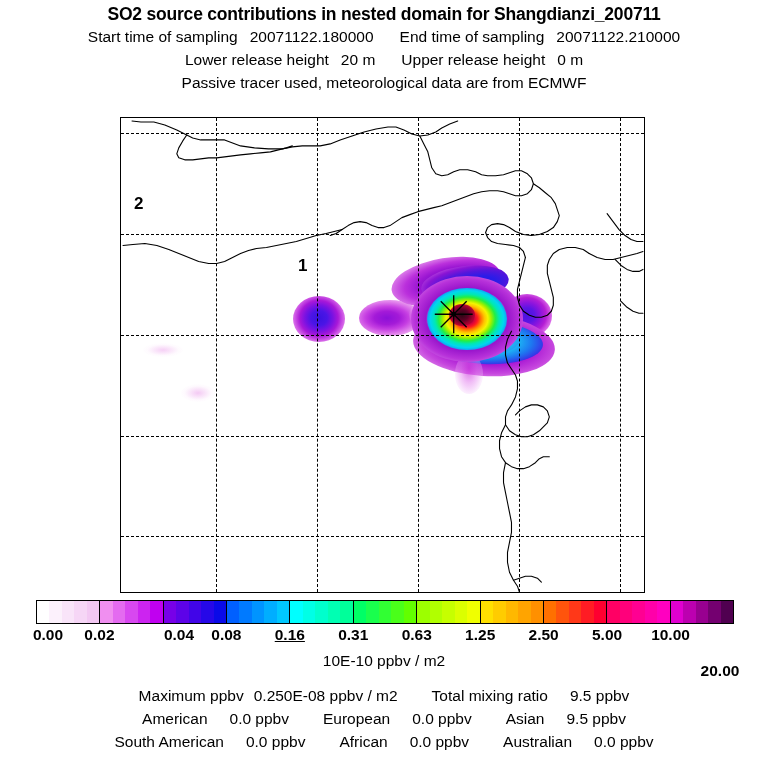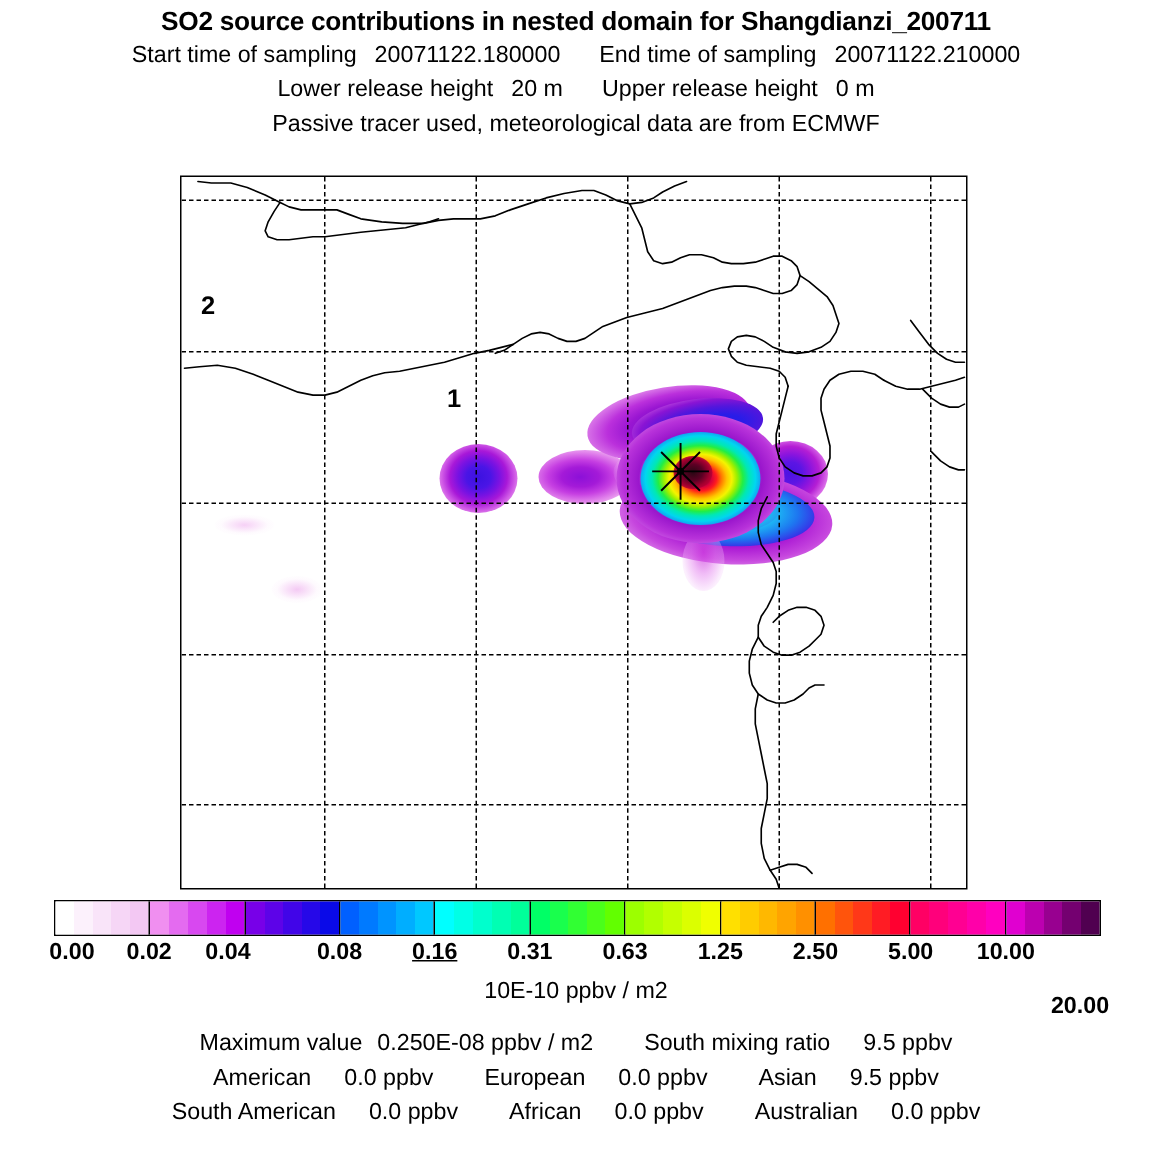--- a/index.html
+++ b/index.html
@@ -345,38 +345,38 @@
       <div class="cb-seg" style="background: linear-gradient(to right, rgb(255, 224, 0) 0%, rgb(255, 224, 0) 20%, rgb(255, 204, 0) 20%, rgb(255, 204, 0) 40%, rgb(255, 184, 0) 40%, rgb(255, 184, 0) 60%, rgb(255, 164, 0) 60%, rgb(255, 164, 0) 80%, rgb(255, 144, 0) 80%, rgb(255, 144, 0) 100%);"></div>
       <div class="cb-seg" style="background: linear-gradient(to right, rgb(255, 112, 0) 0%, rgb(255, 112, 0) 20%, rgb(255, 84, 12) 20%, rgb(255, 84, 12) 40%, rgb(255, 56, 24) 40%, rgb(255, 56, 24) 60%, rgb(255, 28, 36) 60%, rgb(255, 28, 36) 80%, rgb(255, 0, 48) 80%, rgb(255, 0, 48) 100%);"></div>
       <div class="cb-seg" style="background: linear-gradient(to right, rgb(255, 0, 100) 0%, rgb(255, 0, 100) 20%, rgb(255, 0, 123) 20%, rgb(255, 0, 123) 40%, rgb(255, 0, 146) 40%, rgb(255, 0, 146) 60%, rgb(255, 0, 169) 60%, rgb(255, 0, 169) 80%, rgb(255, 0, 192) 80%, rgb(255, 0, 192) 100%);"></div>
       <div class="cb-seg" style="background: linear-gradient(to right, rgb(224, 0, 208) 0%, rgb(224, 0, 208) 20%, rgb(188, 0, 176) 20%, rgb(188, 0, 176) 40%, rgb(152, 0, 144) 40%, rgb(152, 0, 144) 60%, rgb(116, 0, 112) 60%, rgb(116, 0, 112) 80%, rgb(80, 0, 80) 80%, rgb(80, 0, 80) 100%);"></div>
     </div>
   </div>
 
   <div id="cb-ticklabels">
       <div class="cb-tick" style="left: 48px;">0.00</div>
       <div class="cb-tick" style="left: 99.4545px;">0.02</div>
-      <div class="cb-tick" style="left: 152px; text-align: center;">0.04</div>
+      <div class="cb-tick" style="left: 179px; text-align: center;">0.04</div>
       <div class="cb-tick" style="left: 226.364px;">0.08</div>
       <div class="cb-tick" style="left: 289.818px; text-decoration: underline;">0.16</div>
       <div class="cb-tick" style="left: 353.273px;">0.31</div>
       <div class="cb-tick" style="left: 416.727px;">0.63</div>
       <div class="cb-tick" style="left: 480.182px; text-align: right;">1.25</div>
       <div class="cb-tick" style="left: 543.636px;">2.50</div>
       <div class="cb-tick" style="left: 607.091px;">5.00</div>
       <div class="cb-tick" style="left: 670.545px;">10.00</div>
       <div class="cb-tick" style="left: 720px; margin-top: 36px;">20.00</div>
     </div>
 
   <div id="cb-unit">10E-10 ppbv / m2</div>
 
   <div id="footer">
 
     <div class="stat-row">
-      <span>Maximum value</span><span class="f-gap-s"></span><span>0.250E-08 ppbv / m2</span><span class="f-gap-xl"></span><span>South mixing ratio</span><span class="f-gap-l"></span><span>9.5 ppbv</span>
+      <span>Maximum ppbv</span><span class="f-gap-s"></span><span>0.250E-08 ppbv / m2</span><span class="f-gap-xl"></span><span>Total mixing ratio</span><span class="f-gap-l"></span><span>9.5 ppbv</span>
     </div>
 
     <div class="stat-row">
       <span>American</span><span class="f-gap-l"></span><span>0.0 ppbv</span><span class="f-gap-xl"></span><span>European</span><span class="f-gap-l"></span><span>0.0 ppbv</span><span class="f-gap-xl"></span><span>Asian</span><span class="f-gap-l"></span><span>9.5 ppbv</span>
     </div>
 
     <div class="stat-row">
       <span>South American</span><span class="f-gap-l"></span><span>0.0 ppbv</span><span class="f-gap-xl"></span><span>African</span><span class="f-gap-l"></span><span>0.0 ppbv</span><span class="f-gap-xl"></span><span>Australian</span><span class="f-gap-l"></span><span>0.0 ppbv</span>
     </div>
 

